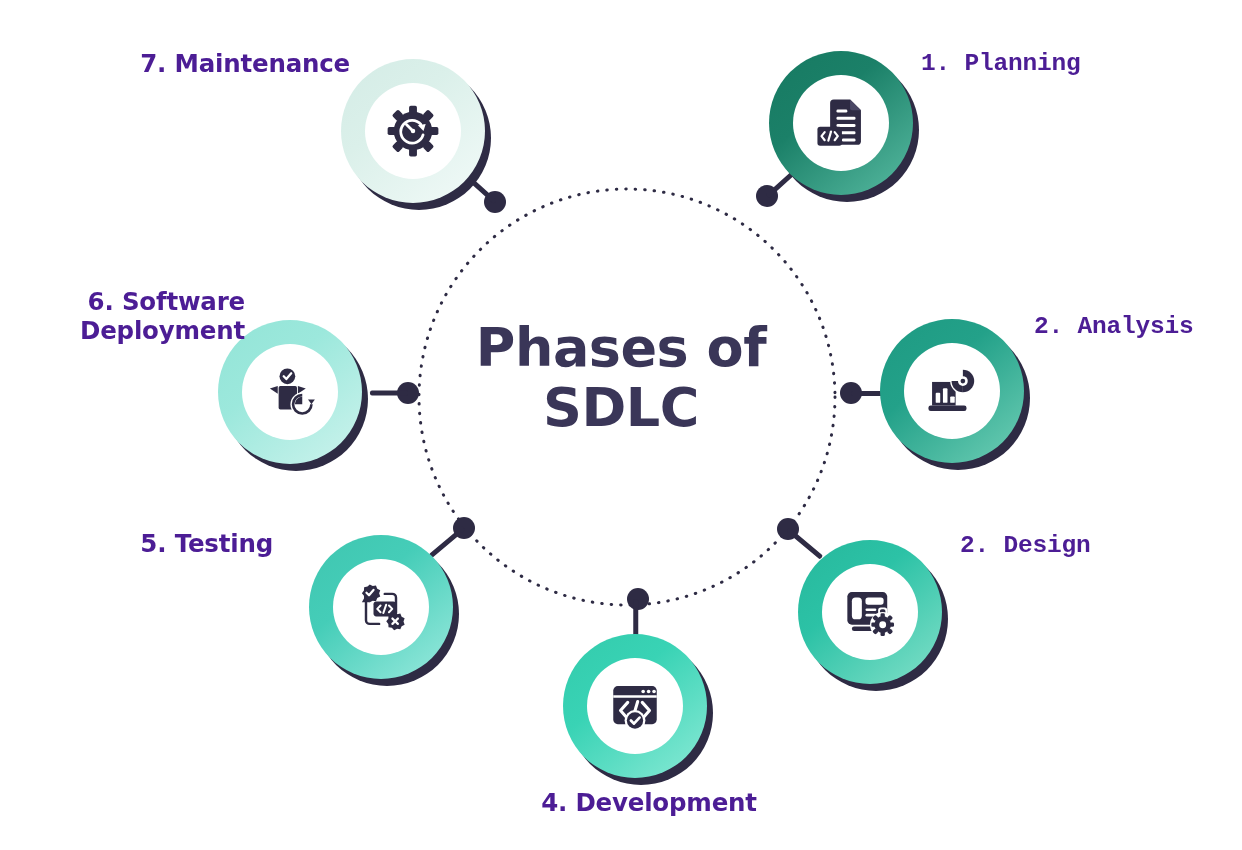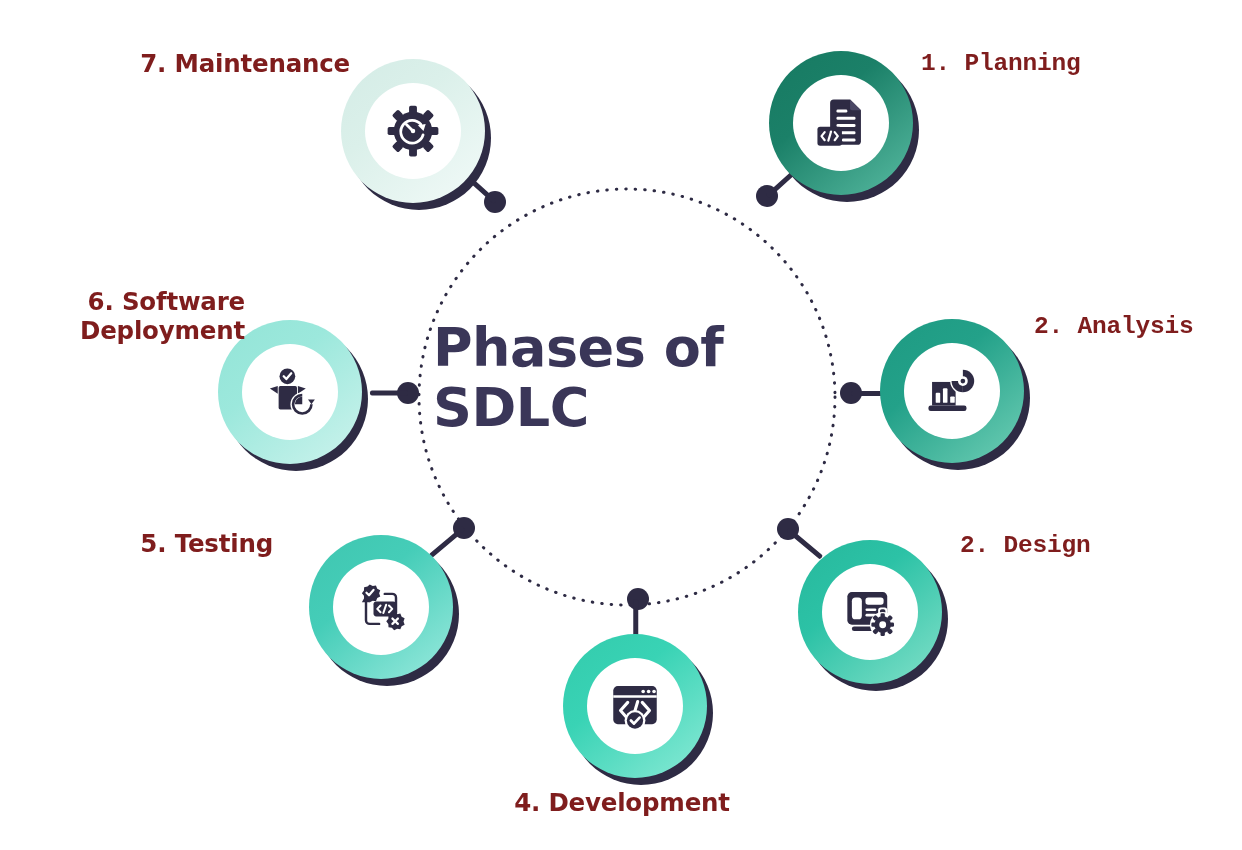--- a/index.html
+++ b/index.html
@@ -8,33 +8,33 @@
     width:1242px;height:850px;
     background:#ffffff;
     font-family:"DejaVu Sans", sans-serif;
     overflow:hidden;
   }
   #stage{position:relative;width:1242px;height:850px;background:#fff;}
 
   
   #center-title{
     position:absolute;left:433px;top:318px;width:376px;
-    text-align:left;
+    text-align:center;
     color:#3a3658;
     font-weight:bold;
     font-size:54px;
     line-height:1.12;
     letter-spacing:-0.5px;
     white-space:pre-line;
   }
 
   
   .node-label{
     position:absolute;
-    color:#7f1d1d;
+    color:#4c1d95;
     font-weight:bold;
     font-size:24.5px;
     line-height:1.18;
     letter-spacing:-0.2px;
     white-space:pre-line;
   }
   .lbl-right{text-align:left;font-family:Liberation Mono, monospace;}
   .lbl-left{text-align:right;}
   .lbl-center{text-align:center;}
 
@@ -199,21 +199,21 @@
           <polyline points="24,28 16,37 24,46"></polyline>
           <polyline points="40,28 48,37 40,46"></polyline>
           <line x1="35" y1="27" x2="29" y2="47"></line>
         </g>
         <circle cx="32" cy="48" r="11.5" fill="#ffffff"></circle>
         <circle cx="32" cy="48" r="9" fill="#2e2b44"></circle>
         <polyline points="27.5,48 30.8,51.5 37,44.8" fill="none" stroke="#ffffff" stroke-width="3" stroke-linecap="round" stroke-linejoin="round"></polyline>
       </svg>
     </div>
   </div>
-  <div class="node-label lbl-center" style="left:472px;top:789px;width:300px;">4. Development</div>
+  <div class="node-label lbl-center" style="left:499px;top:789px;width:300px;">4. Development</div>
 
   <div class="node" style="left:309px;top:535px;width:144px;height:144px;">
     <div class="shadow"></div>
     <div class="ring" style="background:linear-gradient(140deg,#3fc6b0 0%,#45cdb8 38%,#9aeade 100%);"></div>
     <div class="inner" style="left:24px;top:24px;width:96px;height:96px;">
       <svg width="60" height="60" viewBox="0 0 64 64">
         <g fill="none" stroke="#2e2b44" stroke-width="2.6" stroke-linecap="round">
           <path d="M16 26 V46 a4 4 0 0 0 4 4 h10"></path>
           <path d="M48 38 V22 a4 4 0 0 0 -4 -4 h-8"></path>
         </g>

